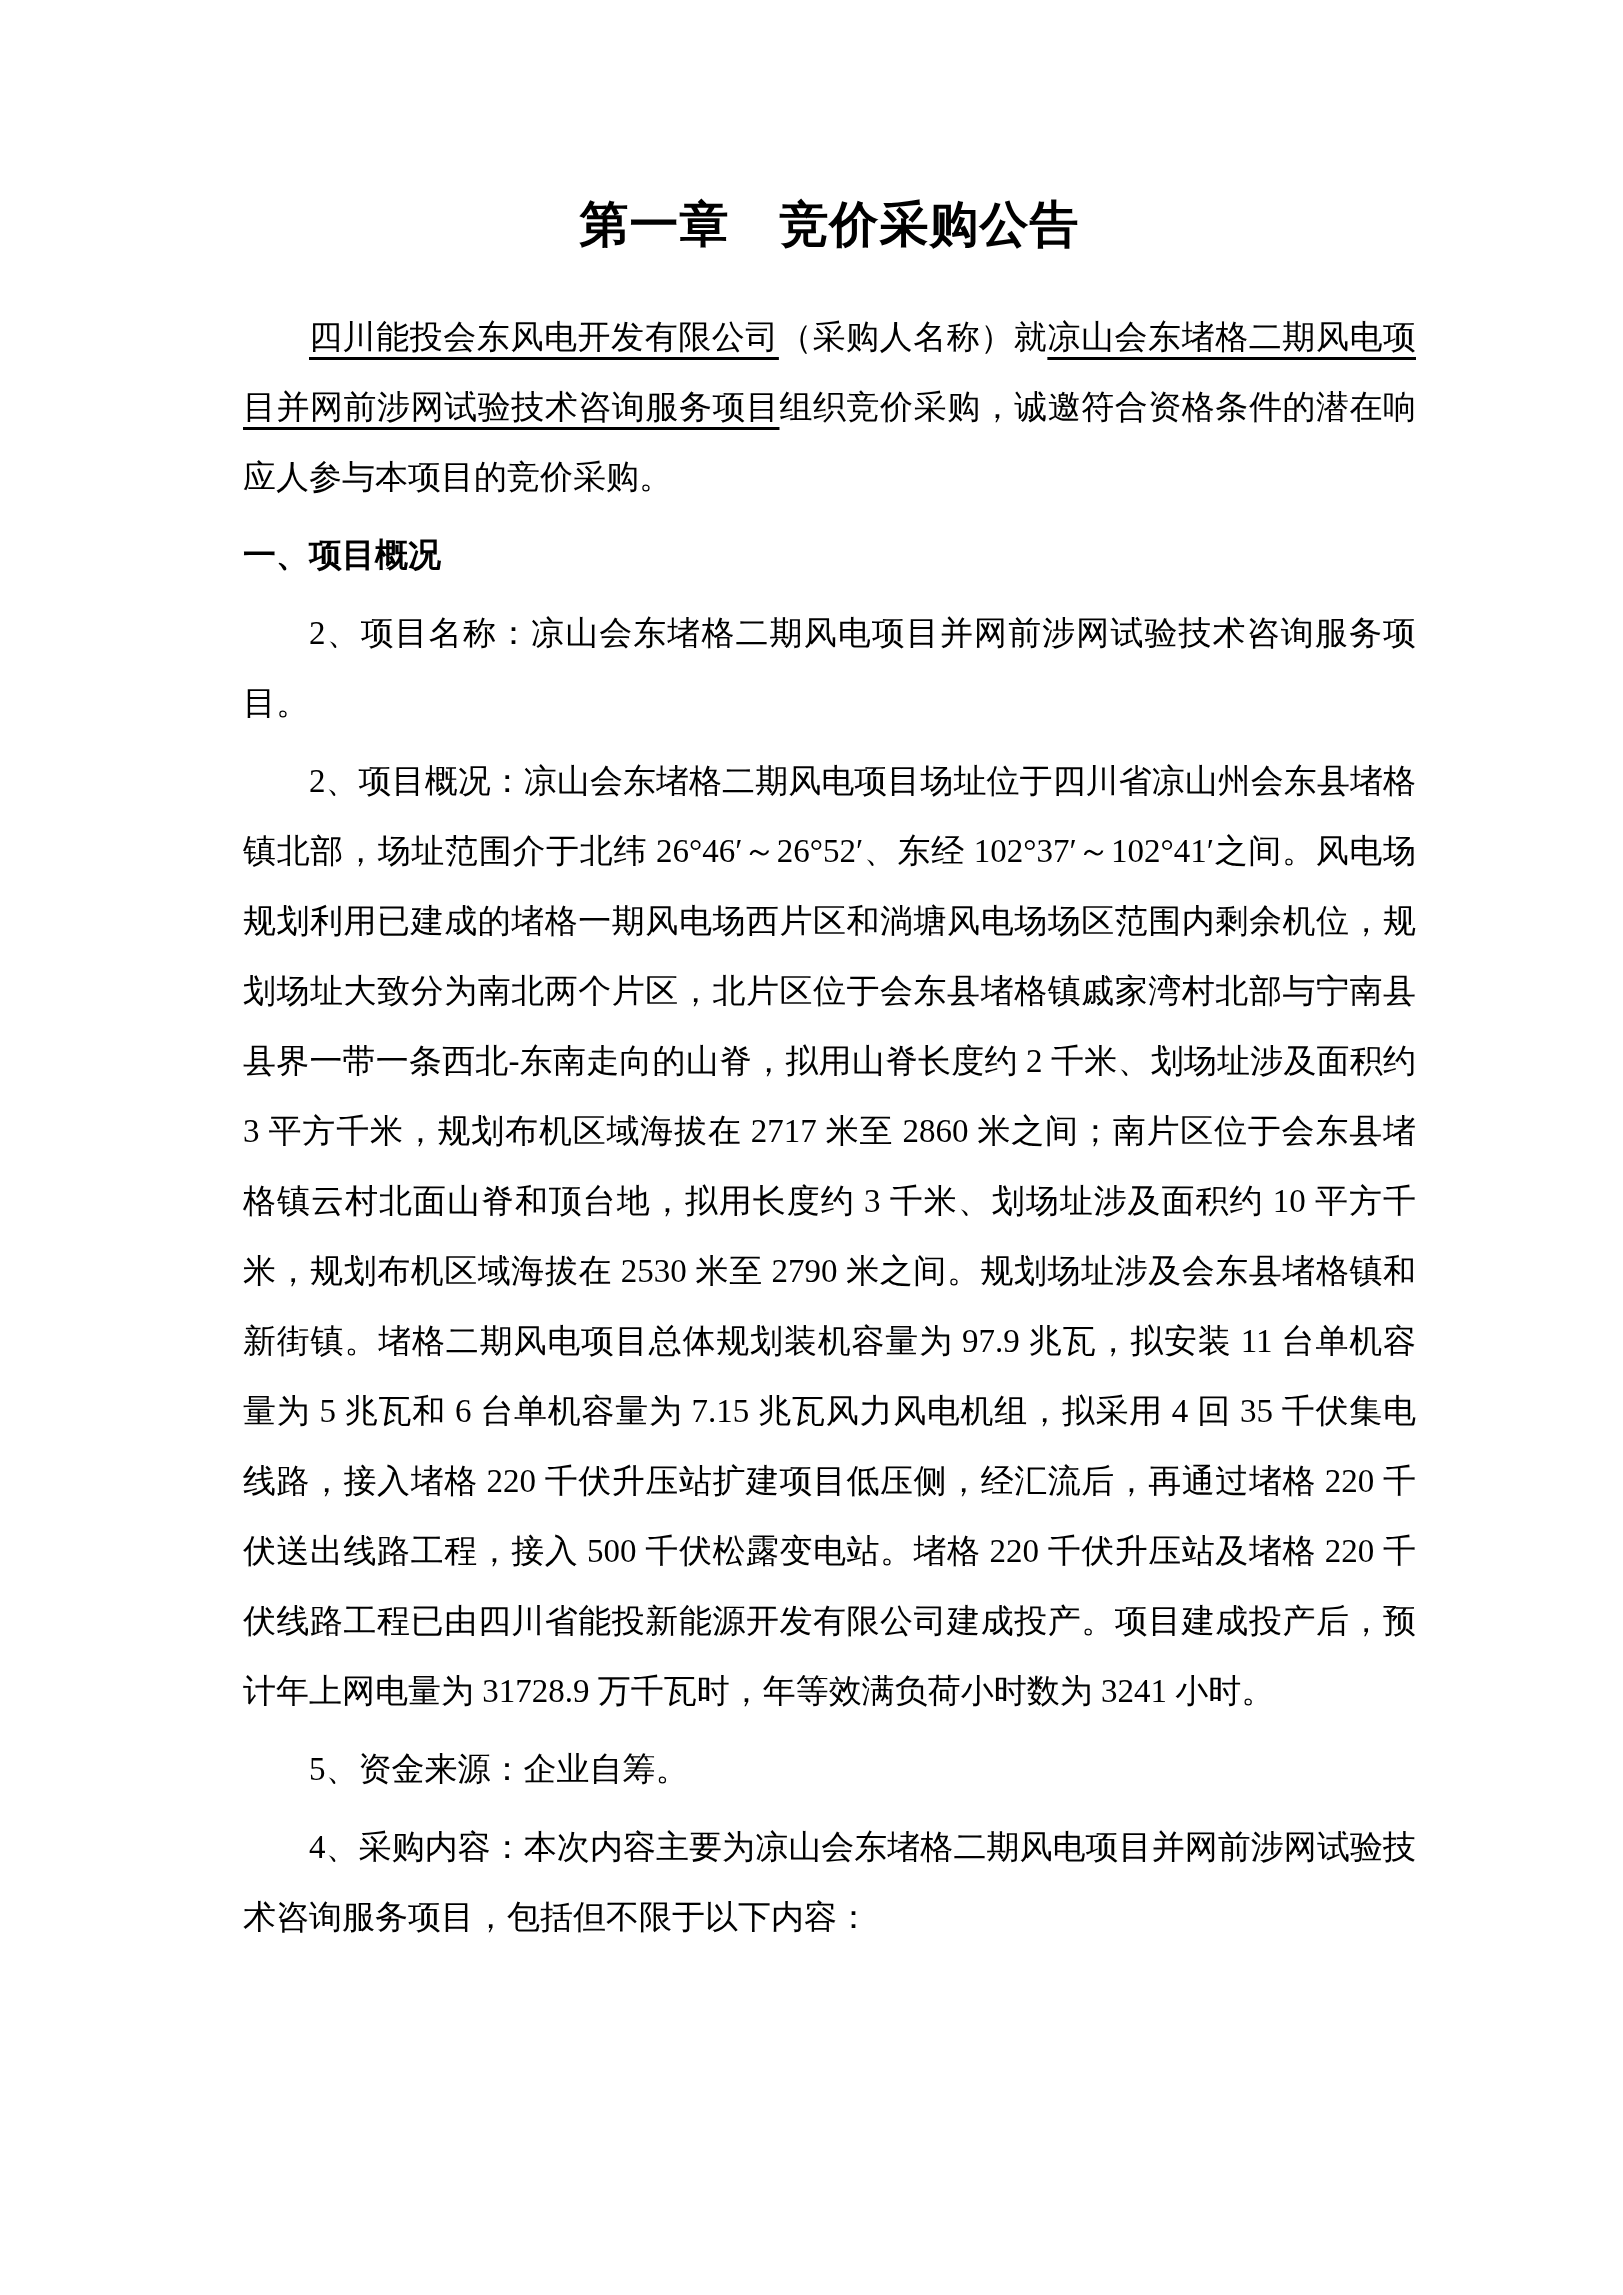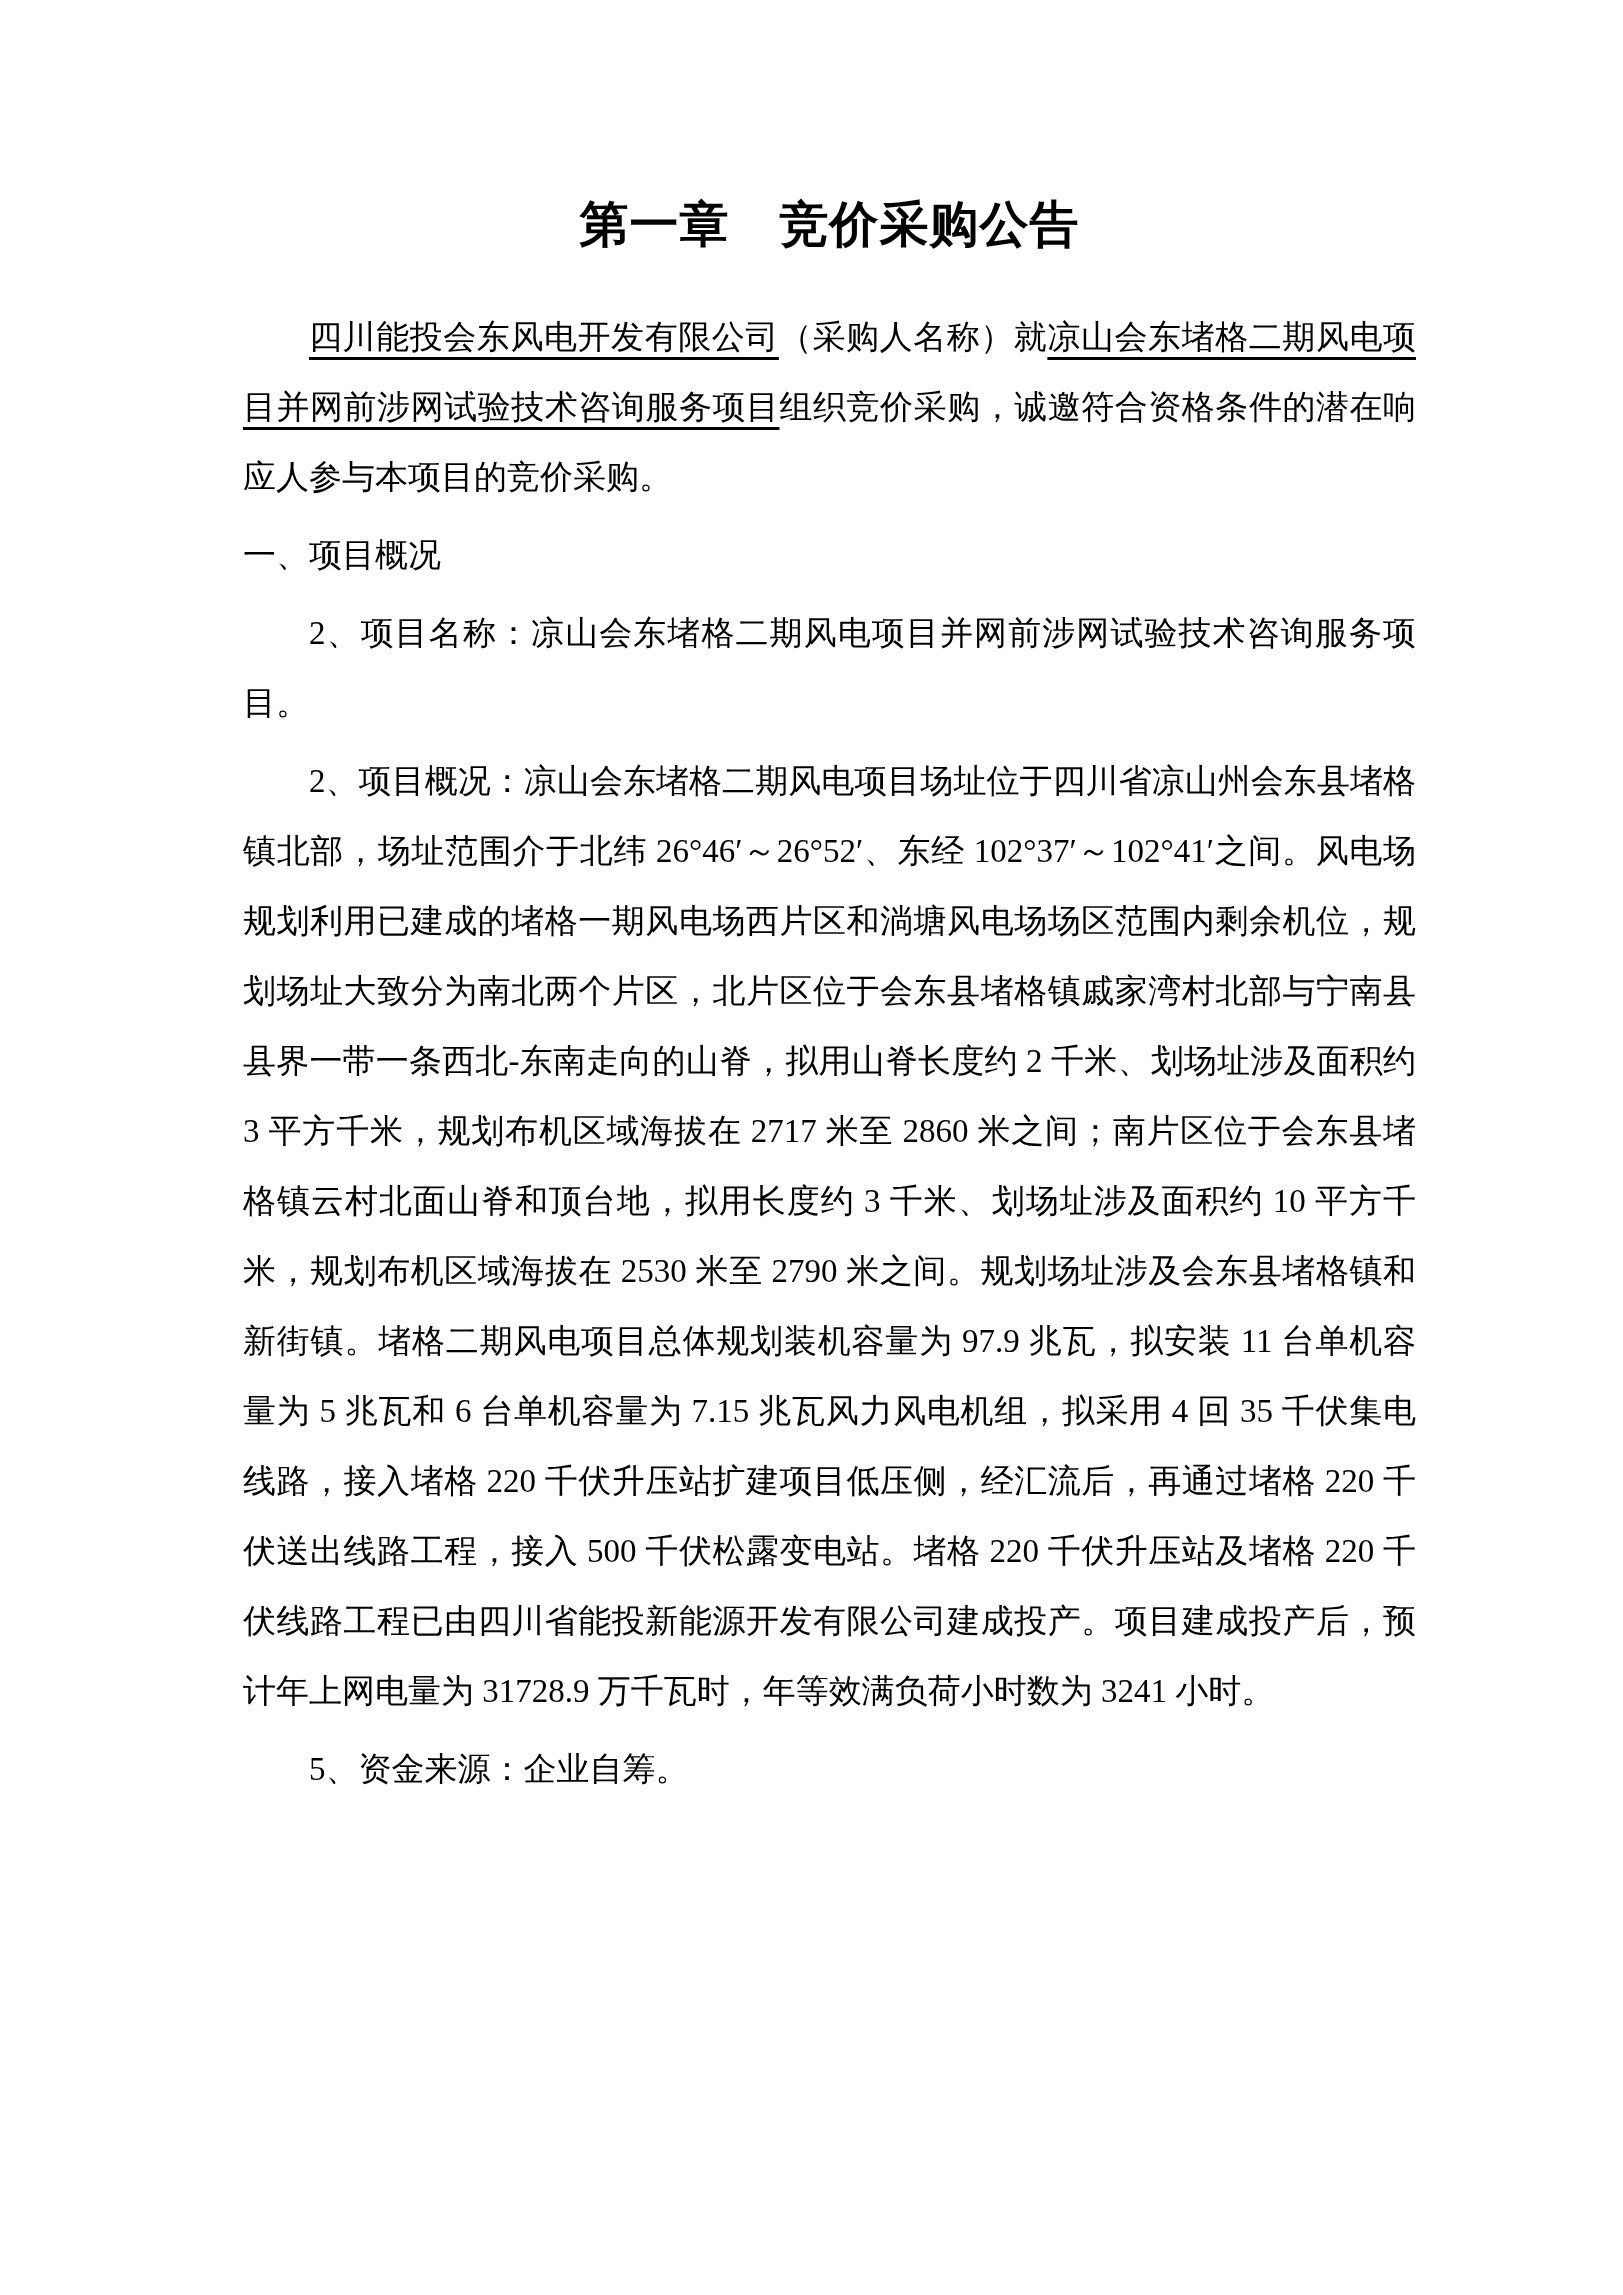--- a/index.html
+++ b/index.html
@@ -32,21 +32,21 @@
     text-align: justify;
   }
   .para {
     margin: 8px;
     padding: 0;
   }
   .indent {
     text-indent: 2em;
   }
   .heading {
-    font-weight: normal;
+    font-weight: bold;
     text-indent: 0;
   }
   .underline {
     text-decoration-line: underline;
     text-decoration-thickness: 3.1px;
     text-underline-offset: 9.2px;
   }
 </style>
 </head>
 <body>
@@ -58,15 +58,16 @@
     <p class="para indent"><span class="underline">四川能投会东风电开发有限公司</span><span>（采购人名称）就</span><span class="underline">凉山会东堵格二期风电项目并网前涉网试验技术咨询服务项目</span><span>组织竞价采购，诚邀符合资格条件的潜在响应人参与本项目的竞价采购。</span></p>
 
     <p class="para heading">一、项目概况</p>
 
     <p class="para indent">2、项目名称：凉山会东堵格二期风电项目并网前涉网试验技术咨询服务项目。</p>
 
     <p class="para indent">2、项目概况：凉山会东堵格二期风电项目场址位于四川省凉山州会东县堵格镇北部，场址范围介于北纬 26°46′～26°52′、东经 102°37′～102°41′之间。风电场规划利用已建成的堵格一期风电场西片区和淌塘风电场场区范围内剩余机位，规划场址大致分为南北两个片区，北片区位于会东县堵格镇戚家湾村北部与宁南县县界一带一条西北-东南走向的山脊，拟用山脊长度约 2 千米、划场址涉及面积约 3 平方千米，规划布机区域海拔在 2717 米至 2860 米之间；南片区位于会东县堵格镇云村北面山脊和顶台地，拟用长度约 3 千米、划场址涉及面积约 10 平方千米，规划布机区域海拔在 2530 米至 2790 米之间。规划场址涉及会东县堵格镇和新街镇。堵格二期风电项目总体规划装机容量为 97.9 兆瓦，拟安装 11 台单机容量为 5 兆瓦和 6 台单机容量为 7.15 兆瓦风力风电机组，拟采用 4 回 35 千伏集电线路，接入堵格 220 千伏升压站扩建项目低压侧，经汇流后，再通过堵格 220 千伏送出线路工程，接入 500 千伏松露变电站。堵格 220 千伏升压站及堵格 220 千伏线路工程已由四川省能投新能源开发有限公司建成投产。项目建成投产后，预计年上网电量为 31728.9 万千瓦时，年等效满负荷小时数为 3241 小时。</p>
 
     <p class="para indent">5、资金来源：企业自筹。</p>
 
+    <p class="para indent">4、采购内容：本次内容主要为凉山会东堵格二期风电项目并网前涉网试验技术咨询服务项目，包括但不限于以下内容：</p>
   </div>
 </div>
 
 
 </body></html>

